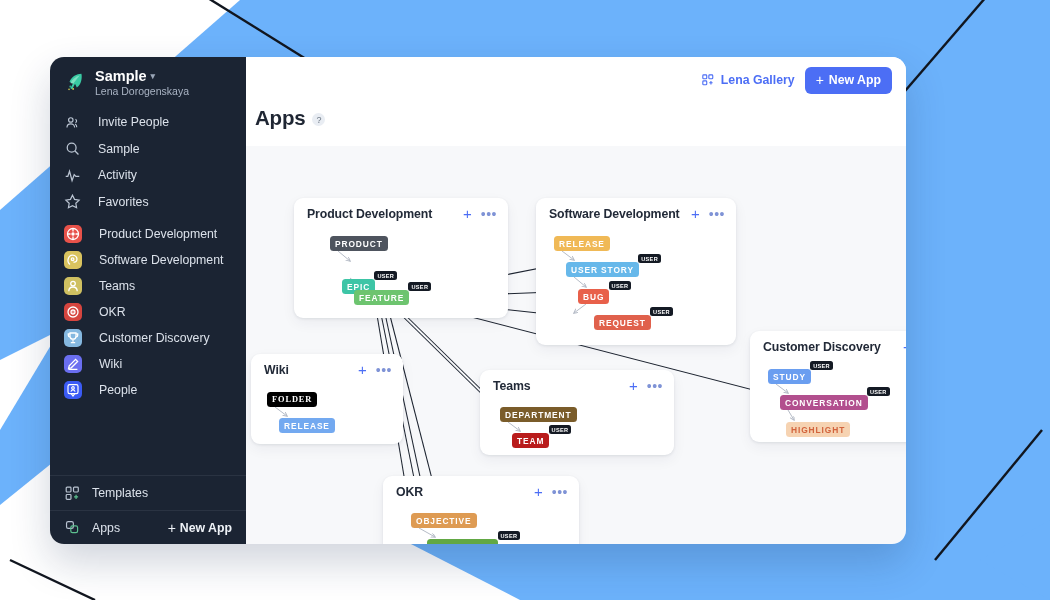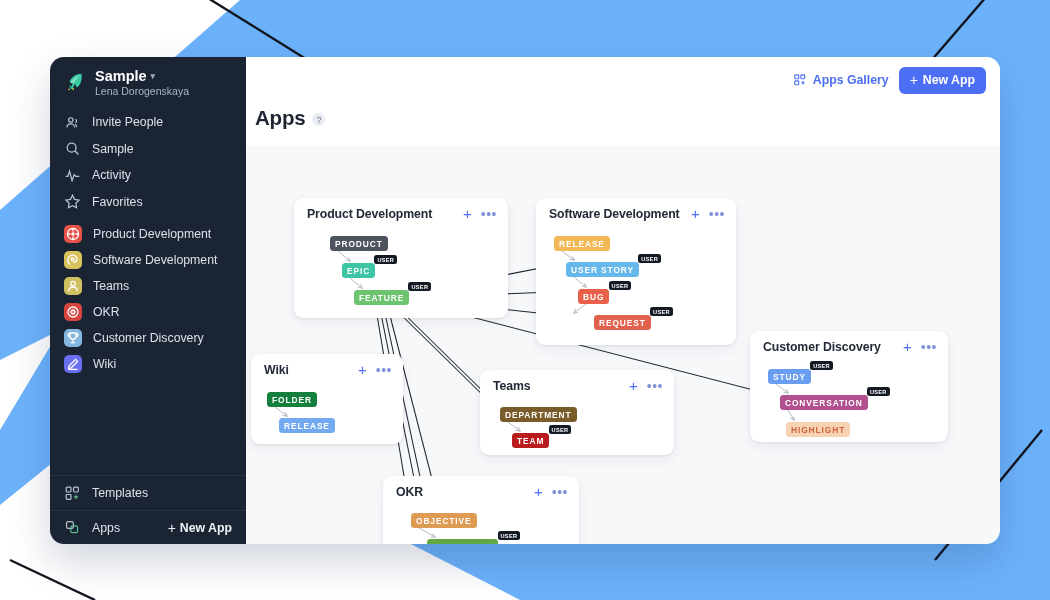--- a/index.html
+++ b/index.html
@@ -10,21 +10,21 @@
     position: relative;
   }
 
   
   #bg { position: absolute; inset: 0; width: 1050px; height: 600px; }
 
   
   #window {
     position: absolute;
     left: 50px; top: 57px;
-    width: 950px; height: 487px;
+    width: 856px; height: 487px;
     border-radius: 14px;
     overflow: hidden;
     display: flex;
     box-shadow: 0 18px 40px rgba(20,40,80,.20);
   }
 
   
   #sidebar {
     width: 196px; height: 100%;
     background: #1b2433;
@@ -40,21 +40,21 @@
   .wsp-txt { min-width: 0; }
   .wsp-name {
     font-size: 14.5px; font-weight: bold; color: #fff;
     display: flex; align-items: center; gap: 4px; line-height: 16px;
   }
   .wsp-name .chev { font-size: 9px; color: #9aa6b8; }
   .wsp-sub { font-size: 10.5px; color: #aab4c4; margin-top: 1px; line-height: 13px; }
 
   .nav { padding: 2px 0 0 0; }
   .nav-item {
-    display: flex; align-items: center; gap: 11px;
+    display: flex; align-items: center; gap: 17px;
     height: 26.5px; padding: 0 14px;
     font-size: 12.3px; color: #dbe1ea; cursor: pointer;
   }
   .nav-ico { width: 17px; height: 17px; flex: 0 0 17px; display: block; }
   .app-ico {
     width: 18px; height: 18px; flex: 0 0 18px;
     border-radius: 5px; display: flex; align-items: center; justify-content: center;
     font-size: 10px; color: #fff; overflow: hidden;
   }
   .nav-group-apps .nav-item { height: 26px; font-size: 12.3px; }
@@ -261,20 +261,31 @@
       </div>
       <div class="nav-item">
         <span class="app-ico" style="background:#6a6ef0">
           <svg viewBox="0 0 18 18" fill="none" stroke="#fff" stroke-width="1.3">
               <path d="M11.6 4.4l2 2-6.4 6.4-2.6.6.6-2.6z"></path>
               <path d="M4.4 14.3h9"></path>
             </svg>
         </span>
         <span>Wiki</span>
       </div>
+      <div class="nav-item">
+        <span class="app-ico" style="background:#3b5bf5">
+          <svg viewBox="0 0 18 18" fill="none" stroke="#fff" stroke-width="1.2">
+              <rect x="4" y="3.6" width="10" height="9" rx="1.6"></rect>
+              <path d="M7.2 12.6L9 15l1.8-2.4"></path>
+              <circle cx="9" cy="7" r="1.3"></circle>
+              <path d="M6.9 10.6c.3-1 1.1-1.6 2.1-1.6s1.8.6 2.1 1.6"></path>
+            </svg>
+        </span>
+        <span>People</span>
+      </div>
     </nav>
 
     <div class="spacer"></div>
 
     <div id="sb-bottom">
       <div class="sb-row">
         <svg class="nav-ico" viewBox="0 0 20 20" fill="none" stroke="#b9c3d1" stroke-width="1.4">
           <rect x="2.6" y="2.6" width="5.6" height="5.6" rx="1"></rect>
           <rect x="11.2" y="2.6" width="5.6" height="5.6" rx="1"></rect>
           <rect x="2.6" y="11.2" width="5.6" height="5.6" rx="1"></rect>
@@ -299,21 +310,21 @@
   <section id="main">
 
     <div id="topbar">
       <div class="gallery-btn">
         <svg style="width:14px;height:14px" viewBox="0 0 20 20" fill="none" stroke="#4c6ef5" stroke-width="1.6">
           <rect x="2.6" y="2.6" width="5.6" height="5.6" rx="1.2"></rect>
           <rect x="11.2" y="2.6" width="5.6" height="5.6" rx="1.2"></rect>
           <rect x="2.6" y="11.2" width="5.6" height="5.6" rx="1.2"></rect>
           <path d="M11.8 14h4.8M14.2 11.6v4.8"></path>
         </svg>
-        <span>Apps Gallery</span>
+        <span>Lena Gallery</span>
       </div>
       <button class="newapp-btn">
         <span class="pl">+</span>
         <span>New App</span>
       </button>
     </div>
 
     <div id="page-head">
       <span id="page-title">Apps</span>
       <span class="help-badge">?</span>
@@ -350,21 +361,21 @@
                 <marker id="ahproduct-development" markerWidth="5" markerHeight="5" refX="4" refY="2.2" orient="auto">
                   <path d="M0 0 L4.4 2.2 L0 4.4" fill="none" stroke="#b6bcc7" stroke-width="1"></path>
                 </marker>
               </defs>
               <path d="M44 53 L56 63" stroke="#b6bcc7" stroke-width="1" fill="none" marker-end="url(#ahproduct-development)"></path>
               <path d="M56 80 L68 90" stroke="#b6bcc7" stroke-width="1" fill="none" marker-end="url(#ahproduct-development)"></path>
             </svg>
             <div class="node" style="left: 36px; top: 38px; background: rgb(78, 84, 94); color: rgb(255, 255, 255);">
               <span>PRODUCT</span>
             </div>
-            <div class="node" style="left: 48px; top: 65px; background: rgb(61, 197, 166); color: rgb(255, 255, 255);">
+            <div class="node" style="left: 48px; top: 81px; background: rgb(61, 197, 166); color: rgb(255, 255, 255);">
               <span>EPIC</span>
               <span class="ubadge">USER</span>
             </div>
             <div class="node" style="left: 60px; top: 92px; background: rgb(109, 196, 111); color: rgb(255, 255, 255);">
               <span>FEATURE</span>
               <span class="ubadge">USER</span>
             </div>
           </div>
           <div class="card" style="left: 290px; top: 52px; width: 200px; height: 147px;">
             <div class="card-head">
@@ -438,21 +449,21 @@
               </span>
             </div>
             <svg viewBox="0 0 152 90" style="position: absolute; left: 0px; top: 0px; width: 152px; height: 90px; pointer-events: none;">
               <defs>
                 <marker id="ahwiki" markerWidth="5" markerHeight="5" refX="4" refY="2.2" orient="auto">
                   <path d="M0 0 L4.4 2.2 L0 4.4" fill="none" stroke="#b6bcc7" stroke-width="1"></path>
                 </marker>
               </defs>
               <path d="M24 53 L36 62" stroke="#b6bcc7" stroke-width="1" fill="none" marker-end="url(#ahwiki)"></path>
             </svg>
-            <div class="node" style="left: 16px; top: 38px; background: #15803d; color: rgb(255, 255, 255);">
+            <div class="node" style="left: 16px; top: 38px; background: #000000; color: rgb(255, 255, 255); font-family: Liberation Serif, serif;">
               <span>FOLDER</span>
             </div>
             <div class="node" style="left: 28px; top: 64px; background: rgb(115, 169, 240); color: rgb(255, 255, 255);">
               <span>RELEASE</span>
             </div>
           </div>
           <div class="card" style="left: 234px; top: 224px; width: 194px; height: 85px;">
             <div class="card-head">
               <span class="card-title">Teams</span>
               <span class="card-acts">

